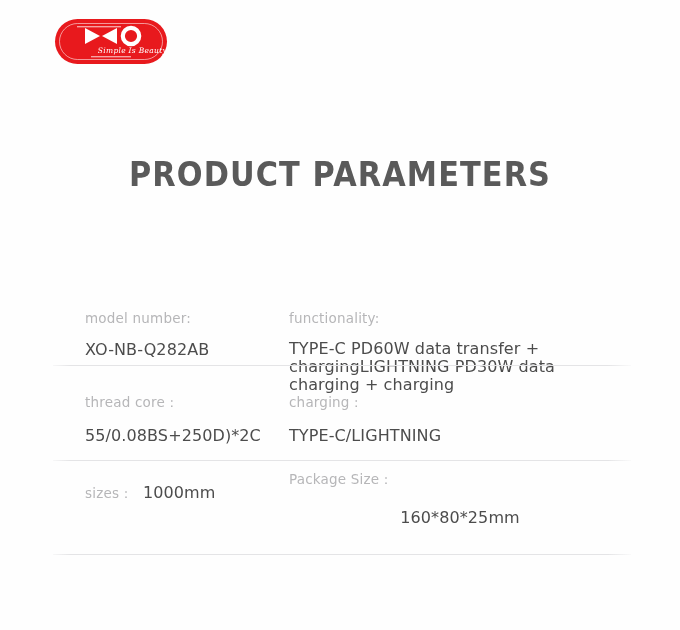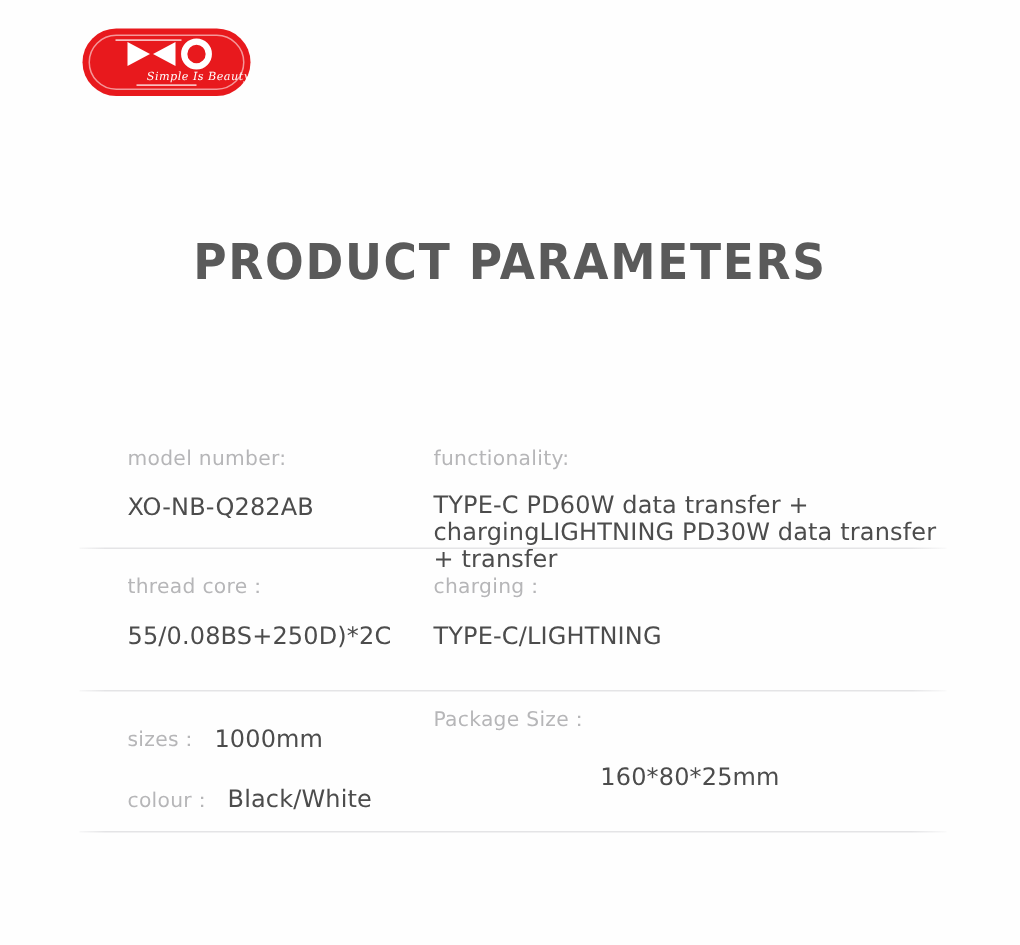--- a/index.html
+++ b/index.html
@@ -131,30 +131,30 @@
     font-size: 16px;
     font-family: "DejaVu Sans", sans-serif;
     letter-spacing: 0.1px;
   }
   .field-value.wrap2 {
     line-height: 1.12;
     max-width: 340px;
   }
 
   
-  .stack .field-label { margin-top: 16px; }
+  .stack .field-label { margin-top: 28px; }
   .stack .field-value { margin-top: 14px; }
 
   
   .inline-pair {
     display: flex;
     align-items: baseline;
     white-space: nowrap;
   }
-  .inline-pair.p1 { margin-top: 22px; align-items: center; }
+  .inline-pair.p1 { margin-top: 22px; }
   .inline-pair.p2 { margin-top: 21px; }
   .inline-pair .field-value { margin-left: 10px; }
 
   .r3 .col-right .field-label { margin-top: 10px; }
   .r3 .col-right .field-value { margin-top: 19px; text-align: center; }
 </style>
 </head>
 <body>
 
 <div class="page">
@@ -180,21 +180,21 @@
 
   <div class="spec-table">
 
     <div class="spec-row r1">
       <div class="col col-left stack">
         <div class="field-label">model number:</div>
         <div class="field-value">XO-NB-Q282AB</div>
       </div>
       <div class="col col-right stack">
         <div class="field-label">functionality:</div>
-        <div class="field-value wrap2">TYPE-C PD60W data transfer + chargingLIGHTNING PD30W data transfer + transfer</div>
+        <div class="field-value wrap2">TYPE-C PD60W data transfer + chargingLIGHTNING PD30W data charging + charging</div>
       </div>
       <div class="divider"></div>
     </div>
 
     <div class="spec-row r2">
       <div class="col col-left stack">
         <div class="field-label">thread core：</div>
         <div class="field-value">55/0.08BS+250D)*2C</div>
       </div>
       <div class="col col-right stack">
@@ -203,24 +203,20 @@
       </div>
       <div class="divider"></div>
     </div>
 
     <div class="spec-row r3">
       <div class="col col-left">
         <div class="inline-pair p1">
           <span class="field-label">sizes：</span>
           <span class="field-value">1000mm</span>
         </div>
-        <div class="inline-pair p2">
-          <span class="field-label">colour：</span>
-          <span class="field-value">Black/White</span>
-        </div>
       </div>
       <div class="col col-right stack">
         <div class="field-label">Package Size：</div>
         <div class="field-value">160*80*25mm</div>
       </div>
       <div class="divider"></div>
     </div>
 
   </div>
 </div>

